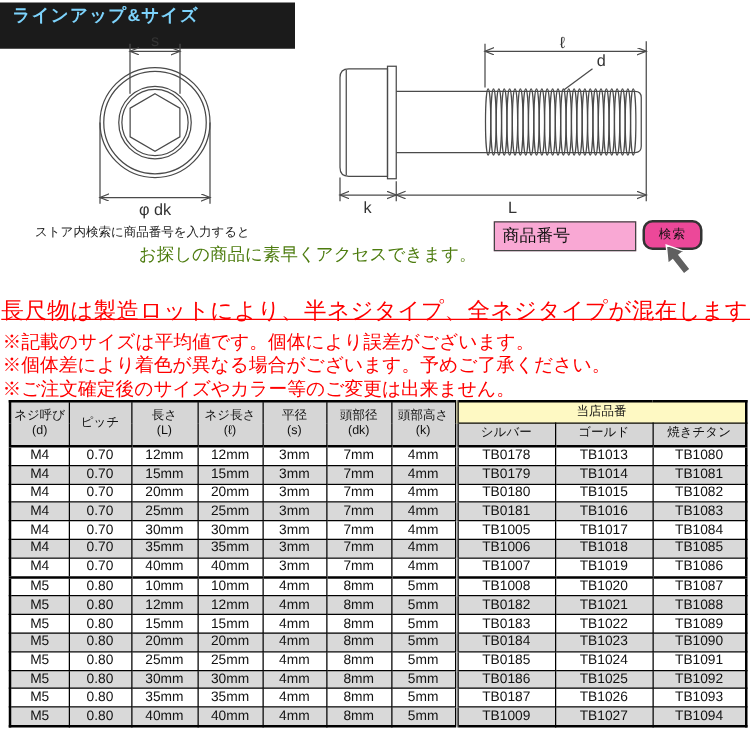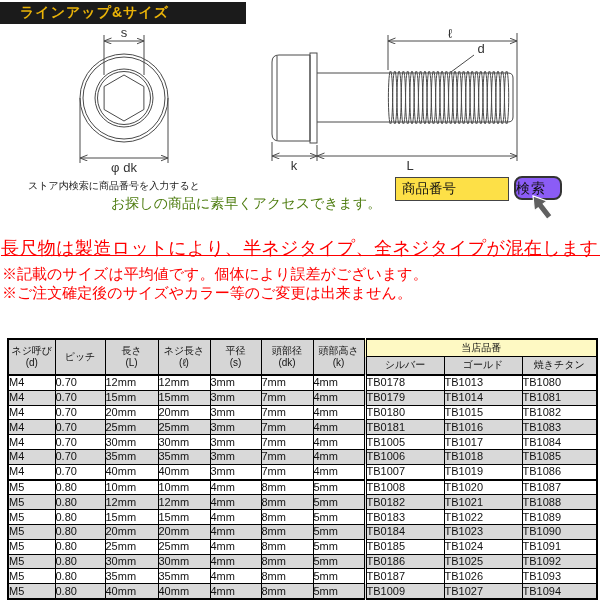--- a/index.html
+++ b/index.html
@@ -1,42 +1,42 @@
 <!DOCTYPE html>
 <html><head>
 <meta charset="utf-8">
 <style>
   html,body{margin:0;padding:0}
   body{width:600px;height:600px;position:relative;background:#fff;overflow:hidden;
        font-family:"Liberation Sans",sans-serif;color:#222}
 
-  .titlebar{position:absolute;left:0;top:2px;width:226px;height:22px;background:#1b1b1b;
-            color:#eab308;font-size:14px;font-weight:bold;line-height:21px;padding-left:20px;
+  .titlebar{position:absolute;left:0;top:2px;width:226px;height:37px;background:#1b1b1b;
+            color:#7dd3fc;font-size:14px;font-weight:bold;line-height:21px;padding-left:10px;
             letter-spacing:1px}
 
   #drawing{position:absolute;left:0;top:25px}
   #drawing text{fill:#333;font-size:13px;font-family:"Liberation Sans",sans-serif}
 
   .instr1{position:absolute;left:28px;top:179px;font-size:10px;color:#222;white-space:nowrap}
   .instr2{position:absolute;left:111px;top:195px;font-size:14px;color:#4d7c0f;white-space:nowrap}
 
   .pcode{position:absolute;left:395px;top:177px;width:106px;height:22px;border:1px solid #444;
-         background:#fde047;font-size:13.5px;line-height:22px;padding-left:6px;color:#111}
+         background:#f9a8d4;font-size:13.5px;line-height:22px;padding-left:6px;color:#111}
   .searchbtn{position:absolute;left:514px;top:176px;width:44px;height:20px;border:2px solid #333;
-         border-radius:8px;background:#8b5cf6;font-size:14px;line-height:20px;text-align:left;
+         border-radius:8px;background:#ec4899;font-size:10px;line-height:20px;text-align:center;
          color:#111;letter-spacing:1px}
   .cursor{position:absolute;left:515px;top:188px}
 
   .headline{position:absolute;left:1px;top:236px;width:599px;font-size:18px;color:#ff0000;
             text-decoration:underline;white-space:nowrap;letter-spacing:0.4px}
   .notes{position:absolute;left:2px;top:264px;font-size:15px;line-height:19px;color:#ff0000;
          white-space:nowrap}
 
-  table{position:absolute;left:7px;top:338px;width:589px;border-collapse:collapse;
-        border:2px solid #000;table-layout:fixed;color:#111}
+  table{position:absolute;left:7px;top:320px;width:589px;border-collapse:collapse;
+        border:2px solid #000;table-layout:fixed;text-align:center;color:#111}
   th{background:#d6d6d6;border:1px solid #000;font-weight:normal;font-size:10px;
      line-height:1.25;padding:1px 0;vertical-align:middle}
   th.ghead{background:#fef9c3;height:14px}
   thead tr:last-child th{height:15px}
   td{border:1px solid #000;height:13.8px;padding:0;line-height:13px;font-size:11px;background:#fff}
   tr.alt td{background:#d9d9d9}
   tbody tr:first-child td,tr.group-start td{border-top:2px solid #000}
   .grp{border-left:3px double #000}
 </style>
 </head>
@@ -136,20 +136,21 @@
 <svg class="cursor" width="52" height="44" viewBox="0 0 52 44">
   <g transform="translate(18,8) rotate(-38)">
     <polygon points="0,0 -8,12.5 -3.2,12.5 -3.2,27 3.2,27 3.2,12.5 8,12.5" fill="#606060" stroke="#ffffff" stroke-width="1.2"></polygon>
   </g>
 </svg>
 
 <div class="headline">長尺物は製造ロットにより、半ネジタイプ、全ネジタイプが混在します。</div>
 
 <div class="notes">
   <div>※記載のサイズは平均値です。個体により誤差がございます。</div>
+  <div>※個体差により着色が異なる場合がございます。予めご了承ください。</div>
   <div>※ご注文確定後のサイズやカラー等のご変更は出来ません。</div>
 </div>
 
 <table>
   <colgroup>
     <col style="width:47px">
       <col style="width:50px">
       <col style="width:53px">
     <col style="width:52px">
       <col style="width:51px">

